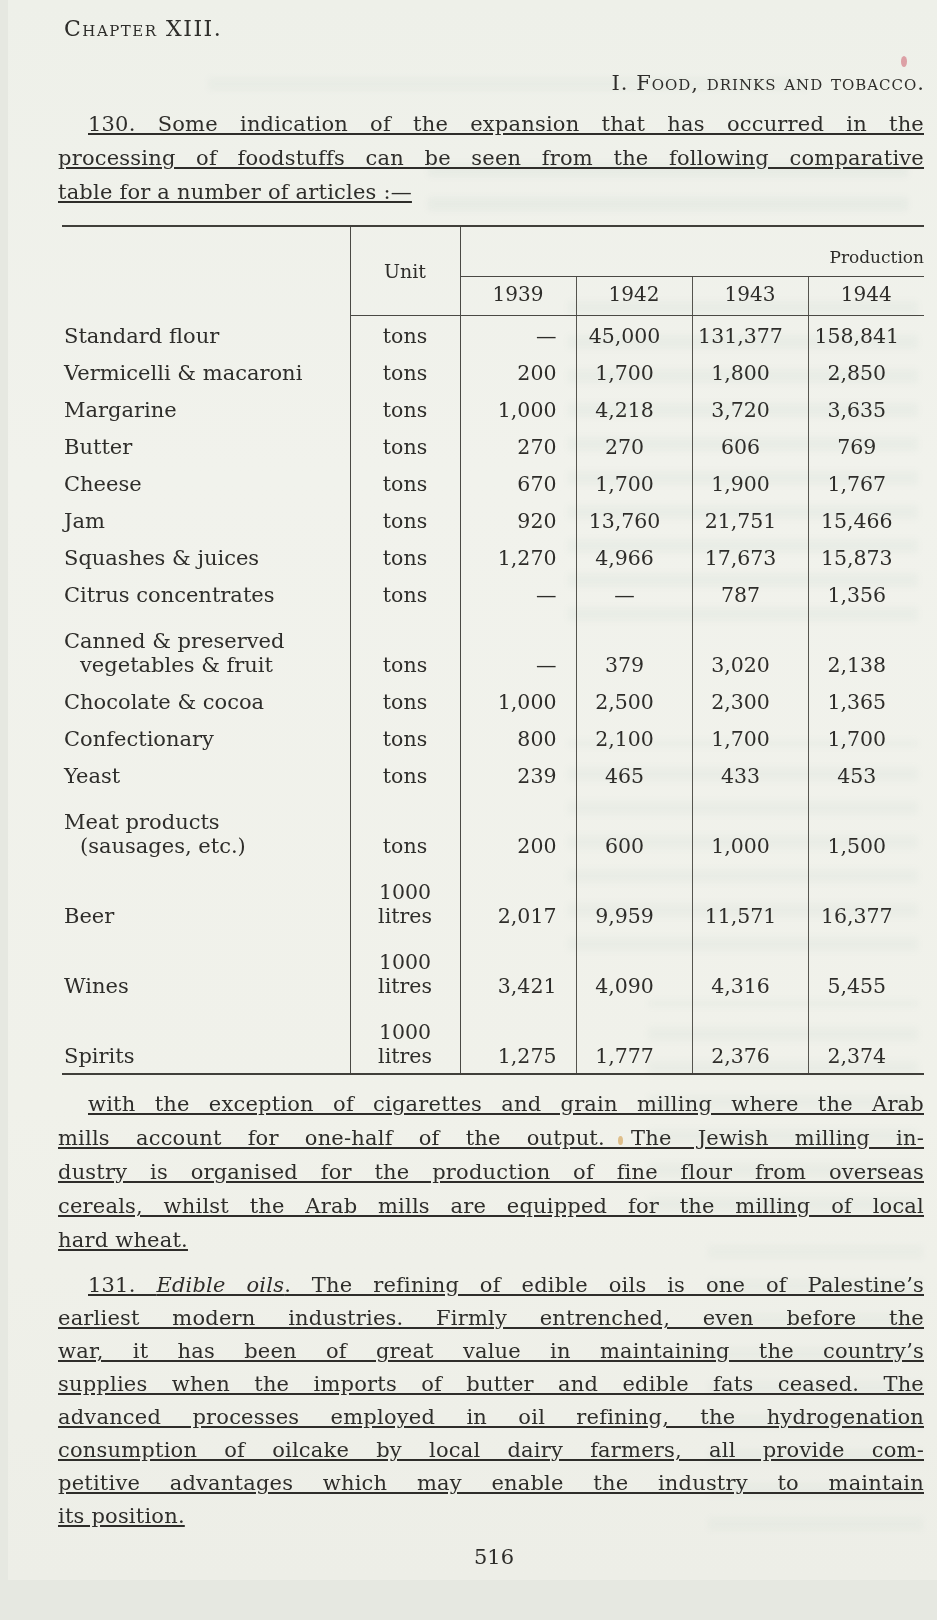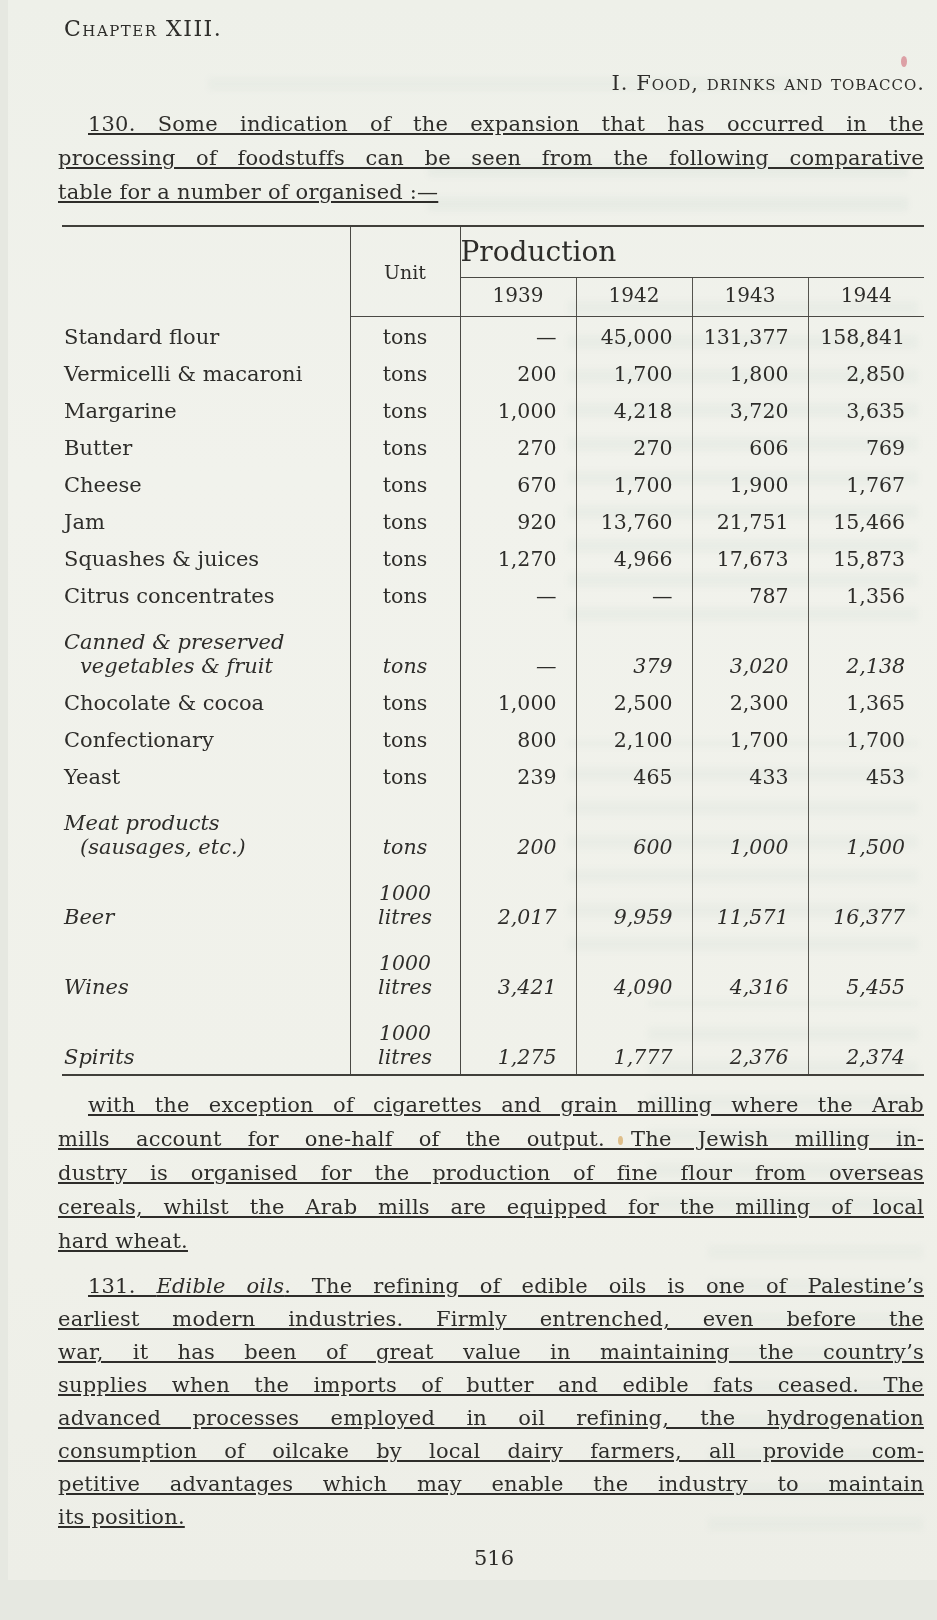--- a/index.html
+++ b/index.html
@@ -84,22 +84,22 @@
   table.prod th{font-weight:normal;}
   .h-empty{border-right:1.5px solid #4a4944;}
   .h-unit{
     border-left:1.5px solid #4a4944;
     border-right:1.5px solid #4a4944;
     border-bottom:1.5px solid #4a4944;
     font-size:19px;text-align:center;vertical-align:middle;
   }
   .h-prod{
     border-bottom:1.5px solid #4a4944;
-    font-size:28px;text-align:left;
-    padding:8px 0 9px 0;
+    font-size:17px;text-align:right;
+    padding:20px 0 9px 0;
   }
   .h-year{
     font-size:20px;text-align:center;
     padding:5px 0 9px 0;
     border-bottom:1.5px solid #4a4944;
   }
   .h-year.sep{border-left:1px solid #55544e;}
   td.c-name{
     font-size:21px;text-align:left;vertical-align:bottom;
     padding:0 0 5px 2px;
@@ -109,23 +109,23 @@
   td.c-unit{
     font-size:20.5px;text-align:center;vertical-align:bottom;
     padding:0 0 5px 0;
     border-right:1.5px solid #4a4944;
   }
   td.c-val{
     font-size:20.5px;text-align:right;vertical-align:bottom;
     padding:0 19px 5px 0;
     font-variant-numeric:lining-nums;
   }
-  td.c-val.sep{border-left:1px solid #55544e;}
+  td.c-val.sep{border-left:1px solid #55544e;text-align:center;}
   tr.r1 td{height:32px;}
-  tr.r2 td{height:65px;font-style:italic;}
+  tr.r2 td{height:65px;}
 
   .pageno{
     position:relative;z-index:2;
     margin:12px 0 0 55px;width:862px;
     text-align:center;font-size:21px;
   }
   i{font-style:italic;}
 </style>
 </head>
 <body>
@@ -141,21 +141,21 @@
   <div class="artifact"></div>
   <div class="artifact2"></div>
 
   <h1 class="chapter">Chapter XIII.</h1>
 
   <h2 class="title">I. Food, drinks and tobacco.</h2>
 
   <div class="para" id="para-intro">
       <div class="tline">130. Some indication of the expansion that has occurred in the</div>
       <div class="tline">processing of foodstuffs can be seen from the following comparative</div>
-      <div class="tline last">table for a number of organised :—</div>
+      <div class="tline last">table for a number of articles :—</div>
     </div>
 
   <table class="prod">
     <colgroup>
       <col style="width:288px">
         <col style="width:110px">
       <col style="width:116px">
         <col style="width:116px">
       <col style="width:116px">
         <col style="width:116px">

